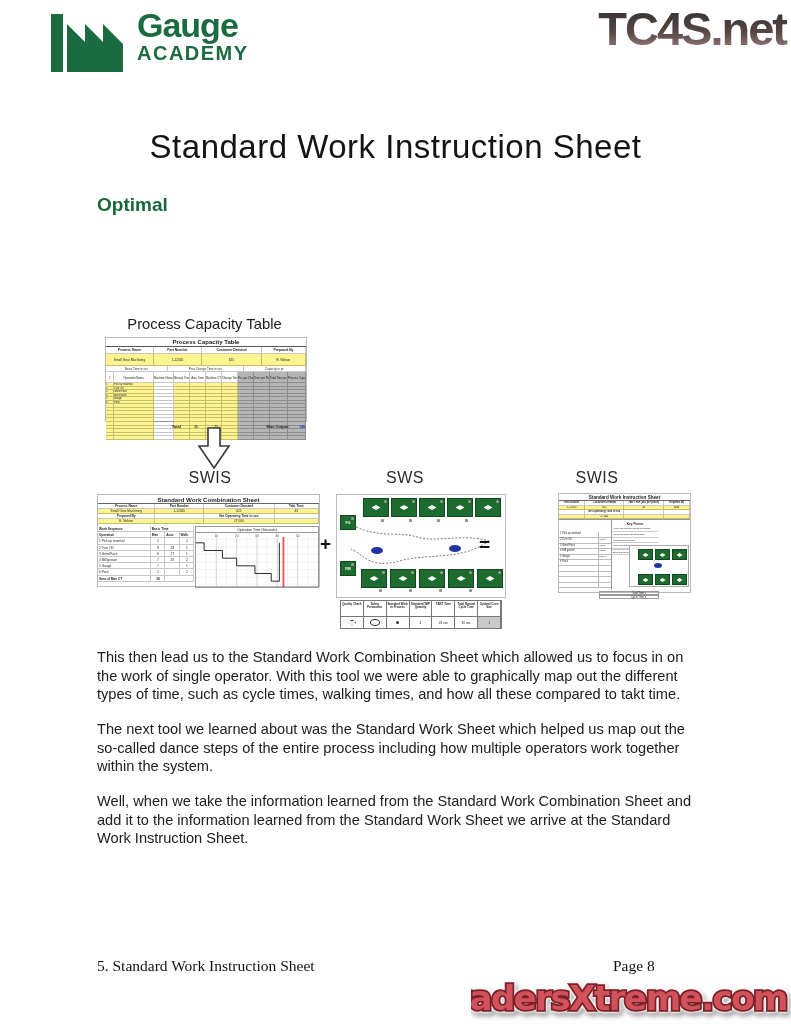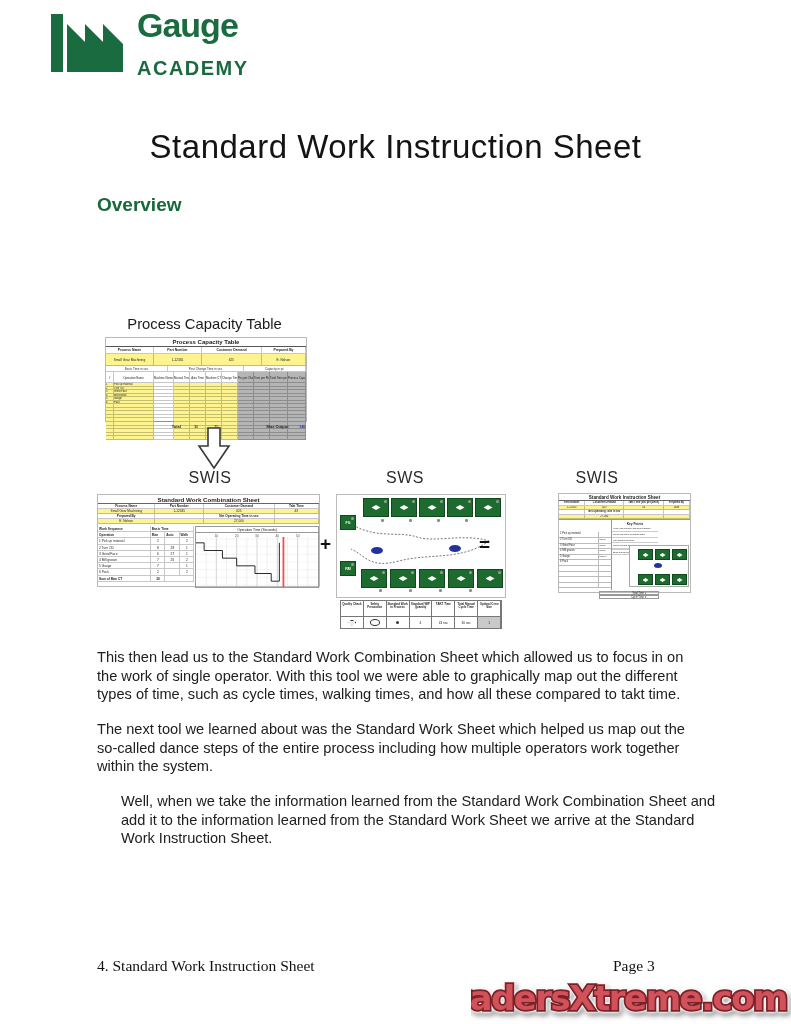--- a/index.html
+++ b/index.html
@@ -3,29 +3,29 @@
 <meta charset="utf-8">
 <style>
   html,body{margin:0;padding:0;background:#ffffff;}
   .page{position:relative;width:791px;height:1024px;background:#fff;overflow:hidden;
         font-family:"Liberation Sans",sans-serif;color:#1d1d1d;}
 
   
   .logo{position:absolute;left:45px;top:8px;display:flex;align-items:flex-start;}
   .logo-text{margin-left:6px;line-height:1;}
   .logo-name{font-size:34px;font-weight:bold;color:#1b6b40;letter-spacing:-1px;}
-  .logo-sub{font-size:20px;font-weight:bold;color:#1b6b40;letter-spacing:1.5px;margin-top:16px;}
+  .logo-sub{font-size:20px;font-weight:bold;color:#1b6b40;letter-spacing:1.5px;margin-top:1px;}
   .tc4s{position:absolute;right:0;top:0;}
 
   
   .doc-title{position:absolute;left:0;top:128px;width:100%;text-align:center;
              font-size:33px;font-weight:400;letter-spacing:.5px;color:#141414;}
   .overview-h{position:absolute;left:97px;top:194px;font-size:19px;font-weight:bold;color:#17673b;}
   .para{position:absolute;left:97px;width:604px;font-size:14.6px;line-height:18.7px;color:#202020;}
-  .p1{top:236px;} .p2{top:648px;} .p3{top:720px;} .p4{top:792px;margin-left:24px;}
+  .p1{top:236px;} .p2{top:648px;} .p3{top:720px;} .p4{top:792px;}
 
   
   .pct-caption{position:absolute;left:97px;top:316px;width:215px;text-align:center;font-size:14.8px;color:#1a1a1a;}
   .flow-label{position:absolute;top:469px;width:110px;text-align:center;font-size:16px;color:#2b2b2b;letter-spacing:.5px;}
   .lbl-swcs{left:155px;} .lbl-sws{left:350px;} .lbl-swis{left:542px;}
   .op-sign{position:absolute;font-size:19px;font-weight:bold;color:#111;}
   .op-plus{left:320px;top:533px;} .op-eq{left:479px;top:534px;}
 
   
   .down-arrow{position:absolute;left:197px;top:427px;}
@@ -133,23 +133,35 @@
         <rect x="6" y="6" width="12" height="58" fill="#1b6b40"></rect>
         <path d="M22,64 V16 L40,34 V16 L58,34 V16 L78,36 V64 Z" fill="#1b6b40"></path>
       </svg>
     </span>
     <span class="logo-text">
       <div class="logo-name">Gauge</div>
       <div class="logo-sub">ACADEMY</div>
     </span>
   </div>
 
+  <div class="tc4s">
+    <svg width="235" height="60" viewBox="0 0 235 60">
+      <defs>
+        <linearGradient id="tcg" x1="0" y1="0" x2="0" y2="1">
+          <stop offset="0" stop-color="#2d2d2f"></stop>
+          <stop offset="0.55" stop-color="#544543"></stop>
+          <stop offset="1" stop-color="#aa8a88"></stop>
+        </linearGradient>
+      </defs>
+      <text x="230" y="45" text-anchor="end" font-family="Liberation Sans, sans-serif" font-size="47" font-weight="bold" letter-spacing="-2" fill="url(#tcg)">TC4S.net</text>
+    </svg>
+  </div>
 
   <div class="doc-title">Standard Work Instruction Sheet</div>
-  <div class="overview-h">Overview</div>
+  <div class="overview-h">Optimal</div>
 
   <div class="pct-caption">Process Capacity Table</div>
 
   <div class="sheet pct">
     <div class="pct-title tt">Process Capacity Table</div>
     <div class="pct-info" id="pct-info">
         <div class="cell" style="width:24%">Process Name</div>
         <div class="cell" style="width:24%">Part Number</div>
         <div class="cell" style="width:30%">Customer Demand</div>
         <div class="cell" style="width:22%">Prepared By</div>
@@ -731,22 +743,22 @@
         </div>
       </div>
     </div>
   </div>
 
 
   <div class="para p2">This then lead us to the Standard Work Combination Sheet which allowed us to focus in on the work of single operator.  With this tool we were able to graphically map out the different types of time, such as cycle times, walking times, and how all these compared to takt time.</div>
   <div class="para p3">The next tool we learned about was the Standard Work Sheet which helped us map out the so-called dance steps of the entire process including how multiple operators work together within the system.</div>
   <div class="para p4">Well, when we take the information learned from the Standard Work Combination Sheet and add it to the information learned from the Standard Work Sheet we arrive at the Standard Work Instruction Sheet.</div>
 
-  <div class="footer-left">4. Standard Work Instruction Sheet</div>
-  <div class="footer-right">Page 3</div>
+  <div class="footer-left">5. Standard Work Instruction Sheet</div>
+  <div class="footer-right">Page 8</div>
 
   <div class="traders">
     <svg width="320" height="52" viewBox="0 0 320 52">
       <text x="316" y="38" text-anchor="end" font-family="DejaVu Sans, sans-serif" font-size="34" font-weight="bold" letter-spacing="-1.5" fill="#d2525c" stroke="#7b2127" stroke-width="3.5" paint-order="stroke" style="filter:drop-shadow(0 0 1.5px #fff) drop-shadow(0 0 1.5px #fff) drop-shadow(2px 3px 2px rgba(120,120,120,.75))">TradersXtreme.com</text>
     </svg>
   </div>
 
 </div>
 
 </body></html>

